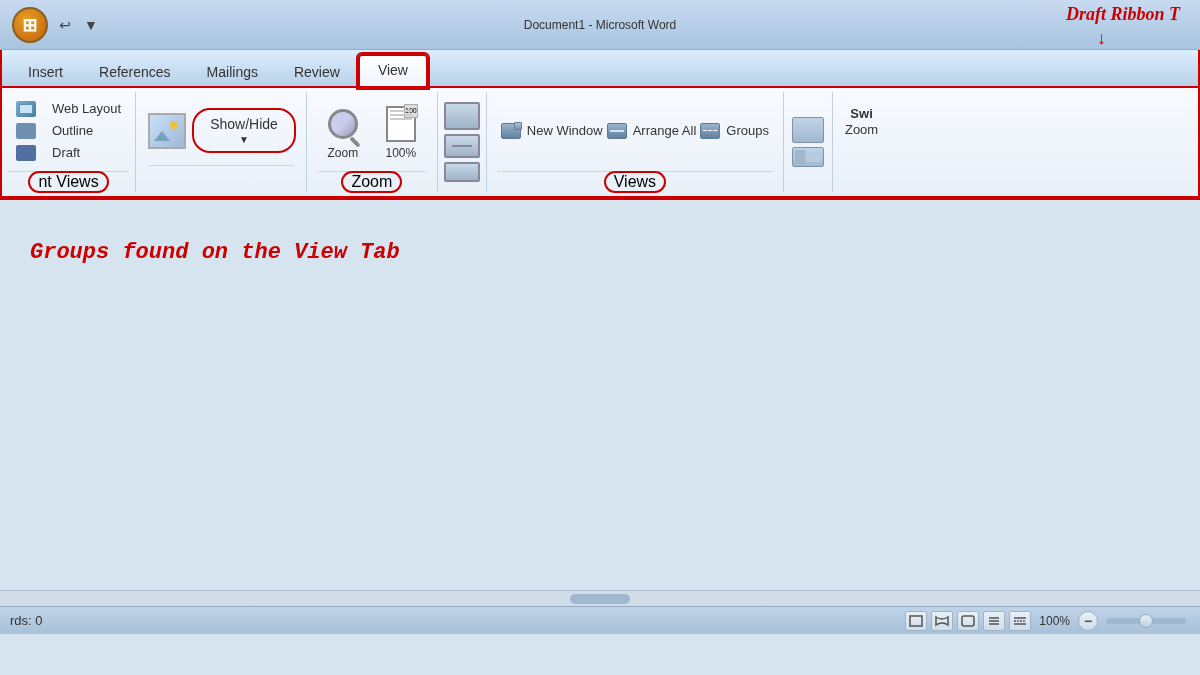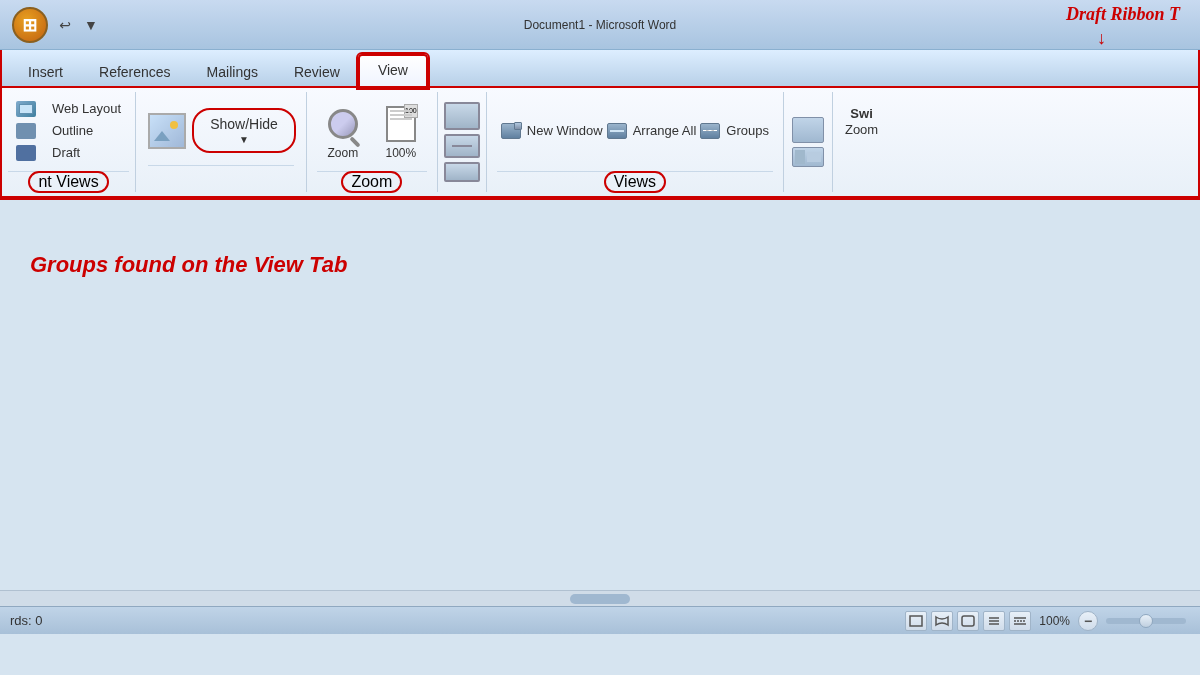--- a/index.html
+++ b/index.html
@@ -314,25 +314,25 @@
 
     
     .body-area {
       background: #d6e4f0;
       padding: 20px 30px;
       flex: 1;
     }
 
     .annotation-text {
       color: #cc0000;
-      font-family: Liberation Sans, sans-serif;
+      font-family: Liberation Mono, monospace;
       font-style: italic;
       font-weight: bold;
       font-size: 22px;
-      margin-top: 32px;
+      margin-top: 20px;
     }
 
     
     .scrollbar-area {
       background: #d0dce8;
       height: 16px;
       display: flex;
       align-items: center;
       justify-content: center;
       border-top: 1px solid #b0c0d0;

